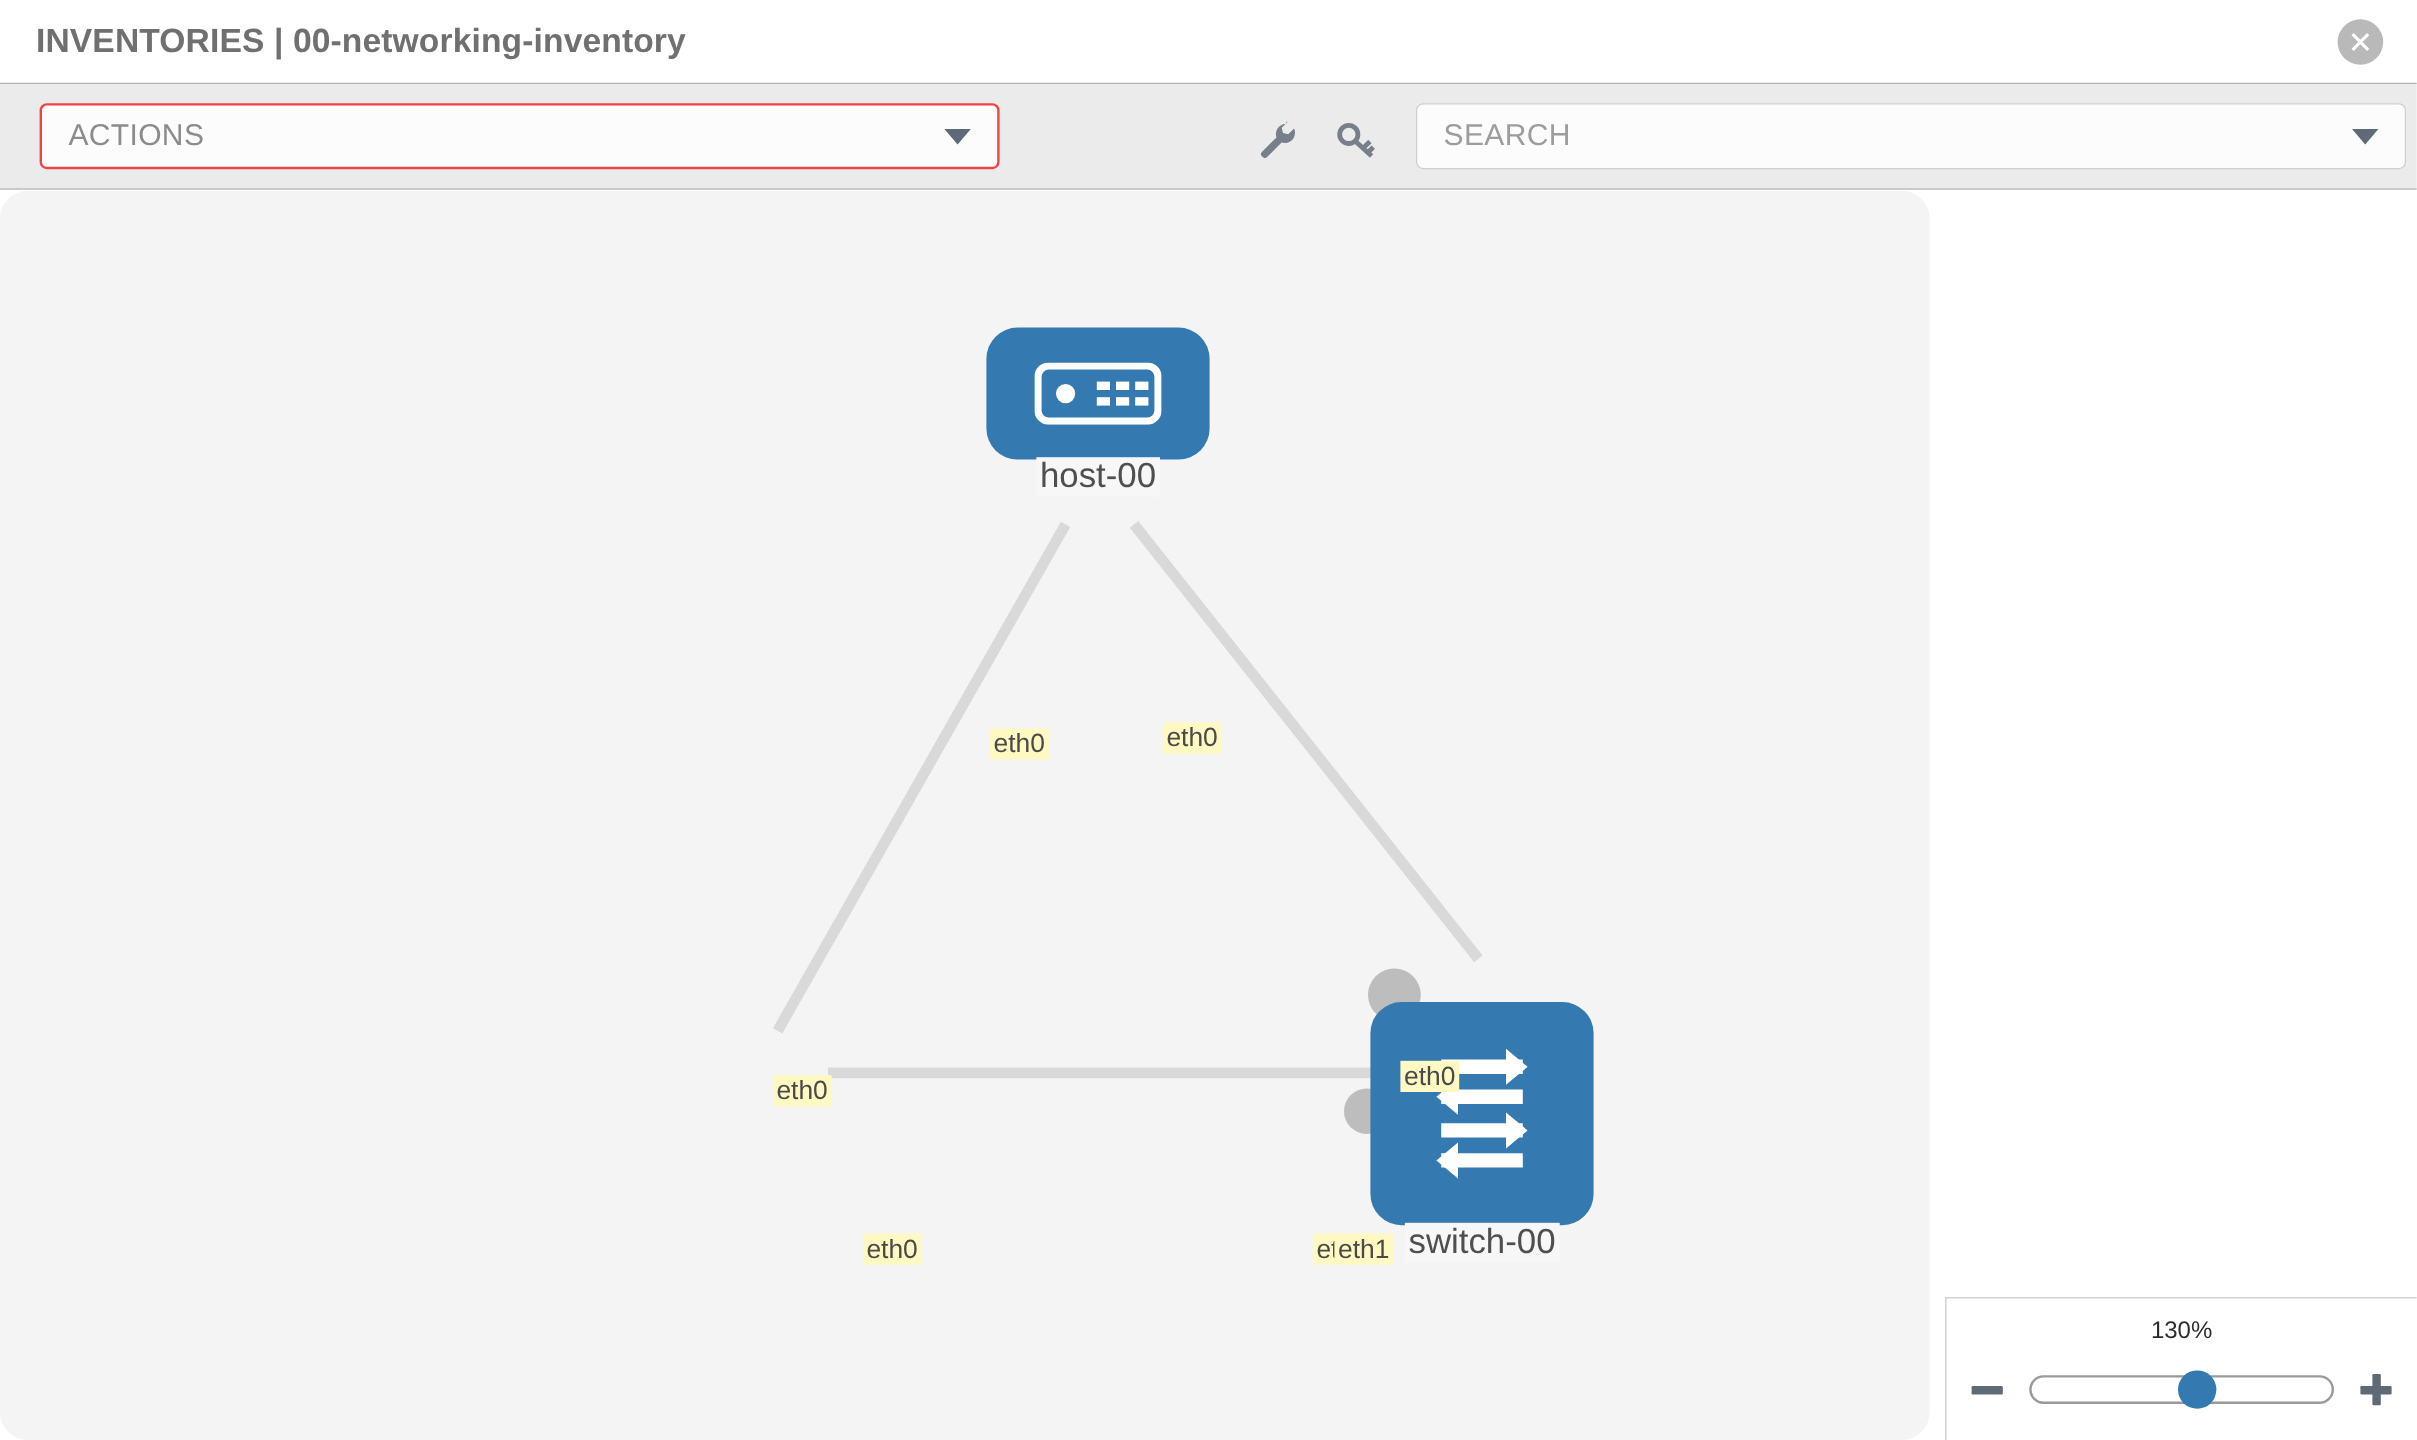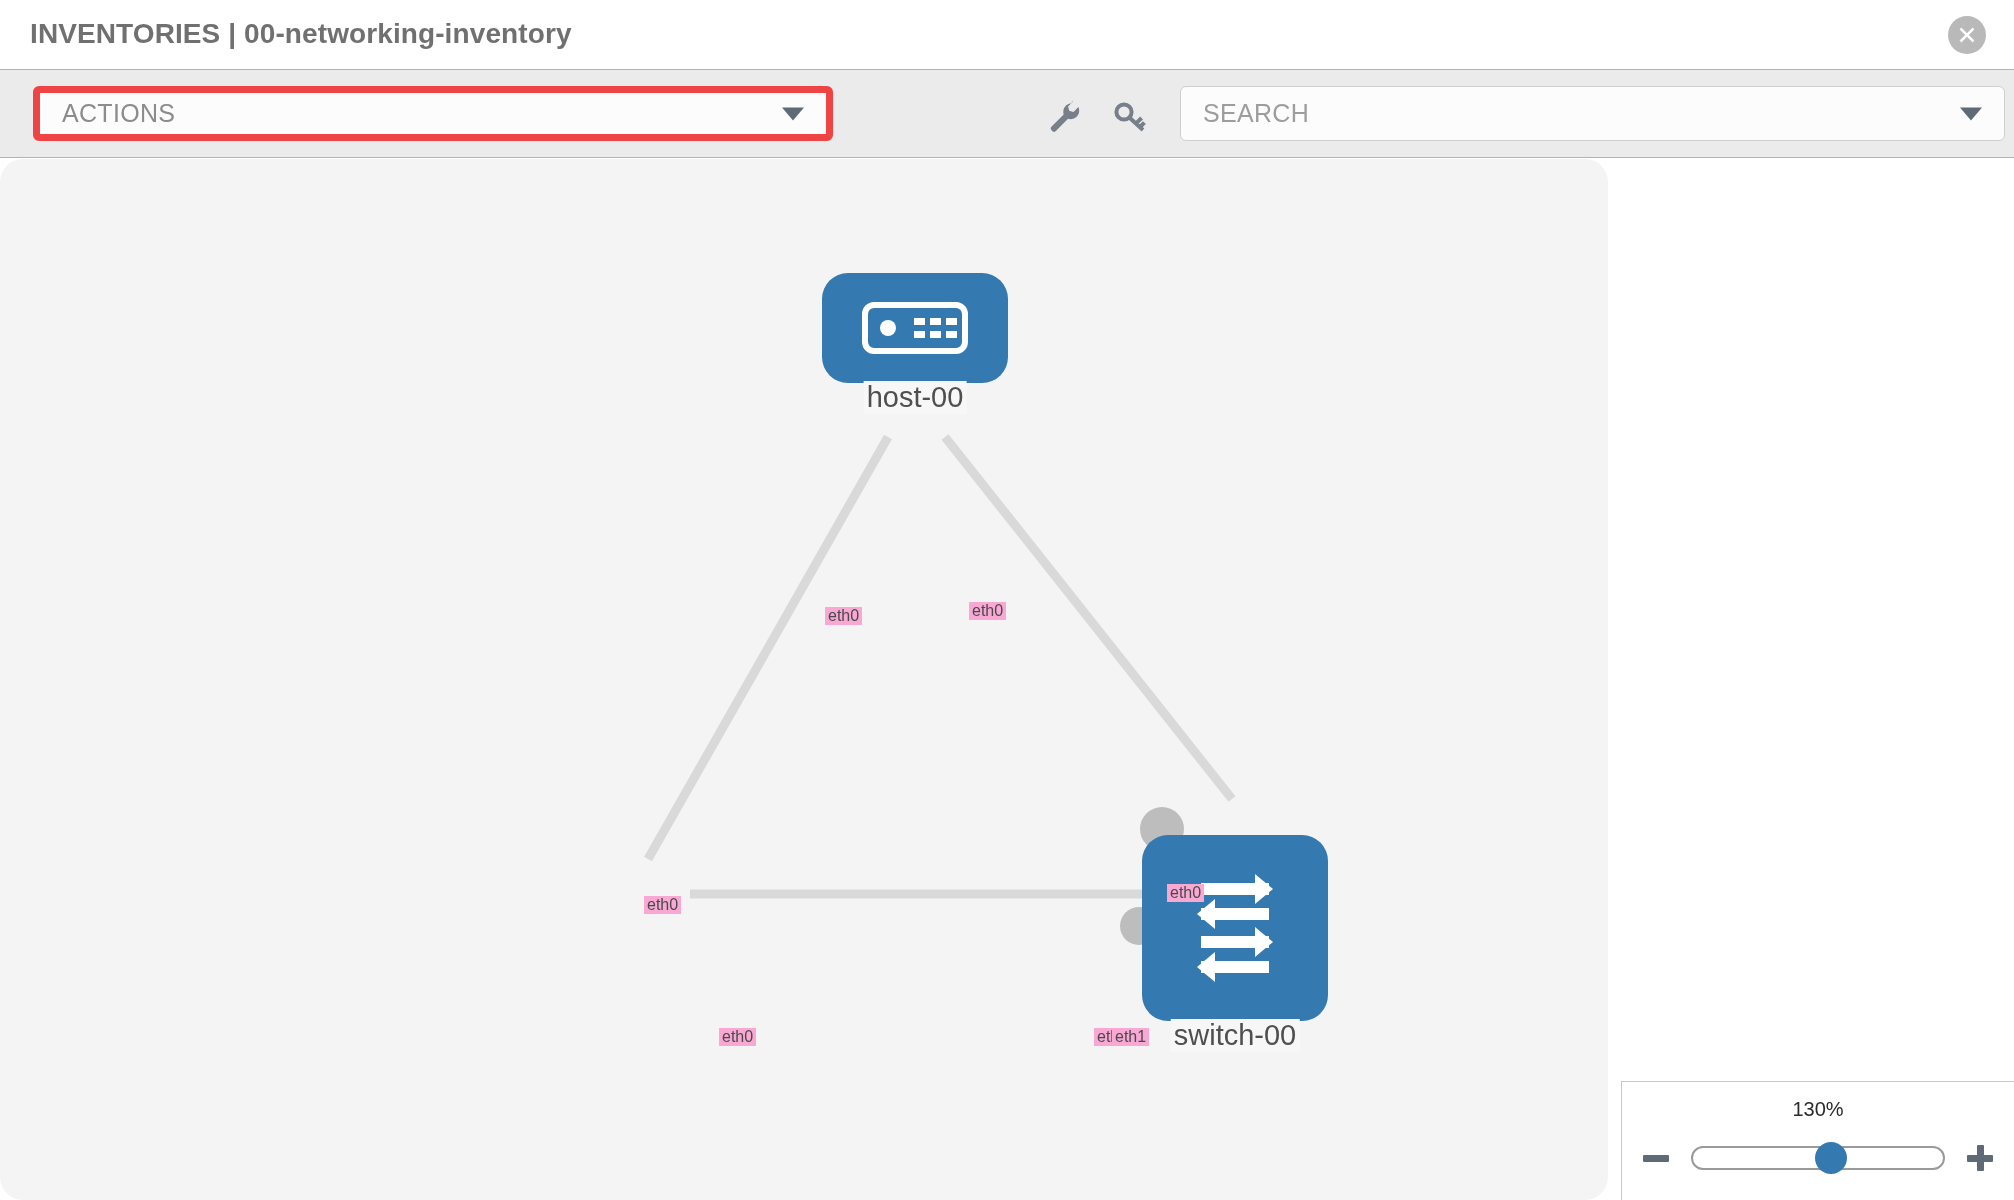--- a/index.html
+++ b/index.html
@@ -63,21 +63,21 @@
     border-bottom: 1px solid #b2b2b2;
   }
 
   .actions-select {
     position: absolute;
     left: 33px;
     top: 16px;
     width: 800px;
     height: 55px;
     background: #fcfcfc;
-    border: 7px solid #ef4444;
+    border: 2px solid #ef4444;
     border-radius: 6px;
     display: flex;
     align-items: center;
     cursor: pointer;
   }
   .actions-select .label {
     margin-left: 22px;
     font-size: 25px;
     color: #8c8c8c;
     letter-spacing: 0.3px;
@@ -181,23 +181,23 @@
   .handle {
     position: absolute;
     background: #bdbdbd;
     border-radius: 50%;
     cursor: pointer;
   }
 
   
   .edge-label {
     position: absolute;
-    font-size: 16px;
+    font-size: 22px;
     color: #4a4a4a;
-    background: #f9a8d4;
+    background: #fef9c3;
     padding: 0 3px;
     white-space: nowrap;
     pointer-events: none;
   }
 
   
   .zoom-panel {
     position: absolute;
     left: 1621px;
     top: 1081px;

